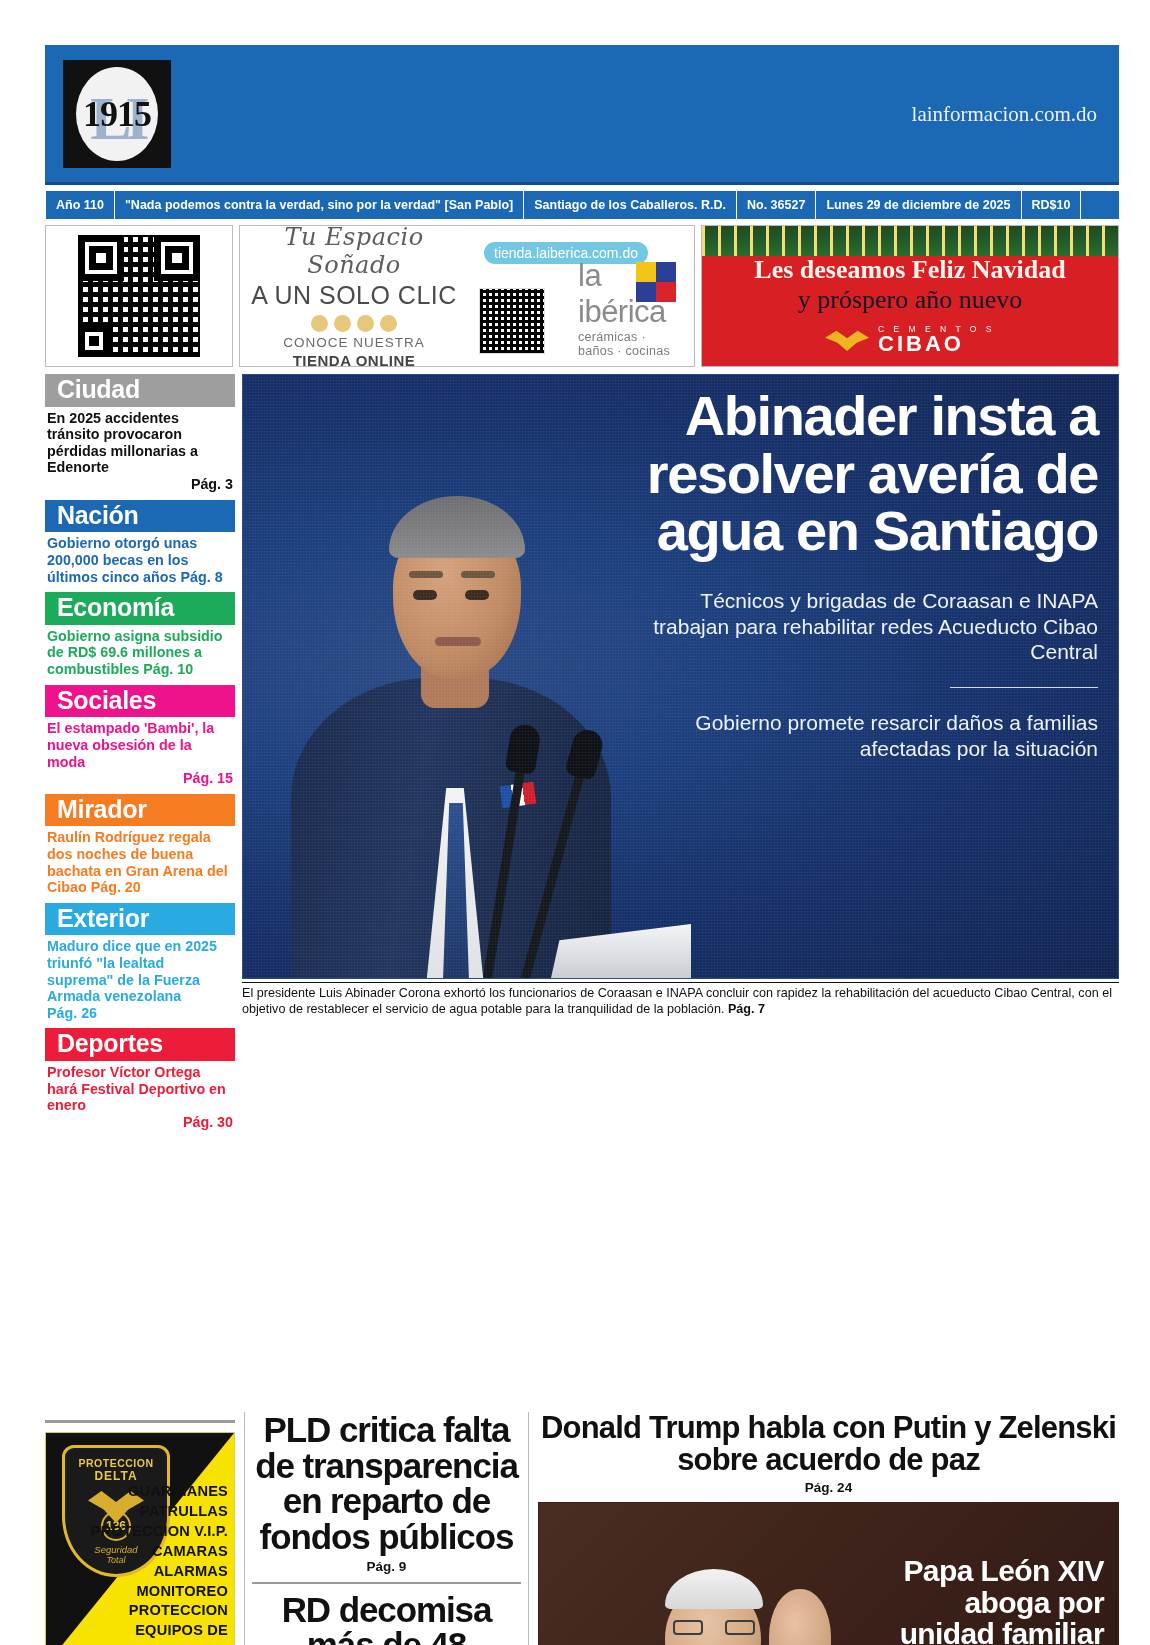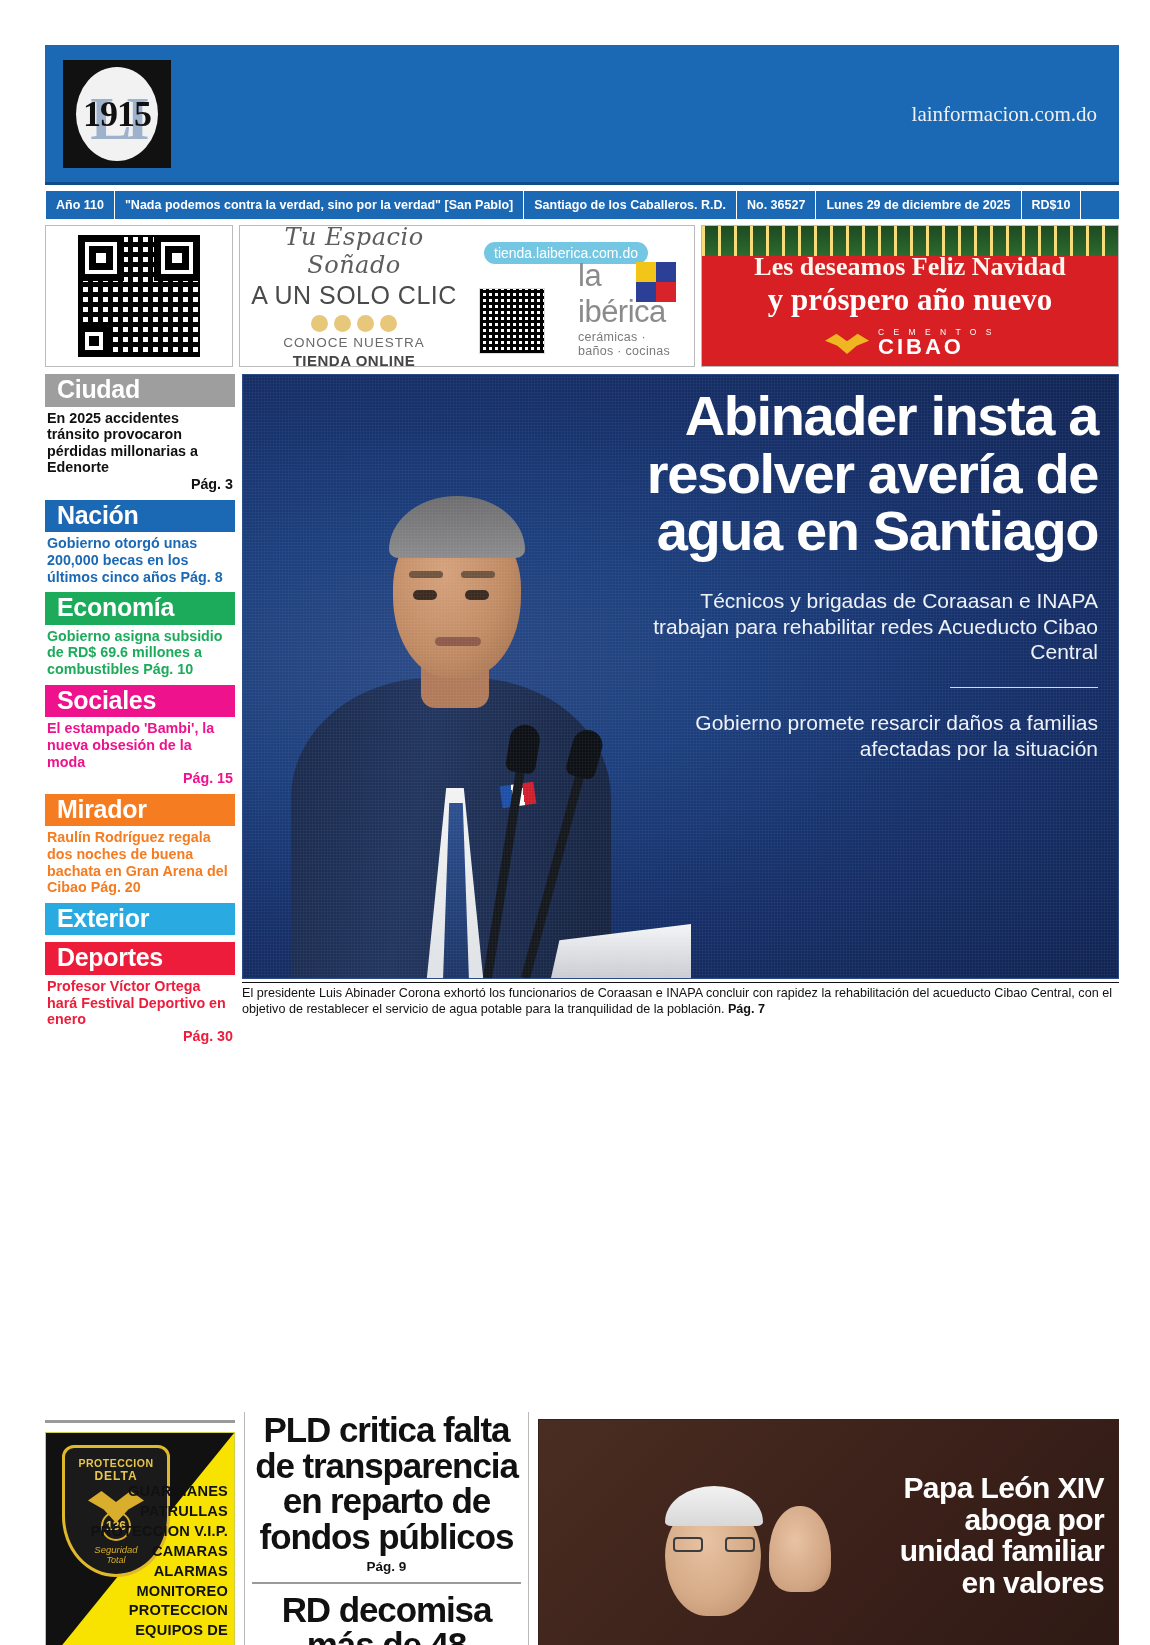--- a/index.html
+++ b/index.html
@@ -210,21 +210,21 @@
       repeating-linear-gradient(90deg, #f6dd7a 0 3px, transparent 3px 16px),
       linear-gradient(#1d4a22, #2c6b2e);
   }
   .cibao-t1 {
     font-family: "Liberation Serif", serif;
     font-size: 26px; color: #fff7ef; font-weight: bold;
     margin-top: 18px; white-space: nowrap;
   }
   .cibao-t2 {
     font-family: "Liberation Serif", serif;
-    font-size: 31px; color: #ffffff; font-weight: bold;
+    font-size: 26px; color: #0f172a; font-weight: normal;
     white-space: nowrap;
   }
   .cibao-logo { display: flex; align-items: center; gap: 9px; margin-top: 10px; }
   .cibao-bird {
     width: 44px; height: 22px;
     background: #f0b622;
     clip-path: polygon(0% 40%, 26% 8%, 50% 42%, 74% 8%, 100% 40%, 72% 62%, 50% 100%, 28% 62%);
   }
   .cibao-words { color: #fff; line-height: 1; }
   .cibao-words .c1 { font-size: 8.5px; letter-spacing: 3.5px; }
@@ -632,20 +632,24 @@
       <div class="sec">
         <div class="sec-head" style="background:#f57c20">Mirador</div>
         <div class="sec-text" style="color:#f57c20">
           <span>Raulín Rodríguez regala dos noches de buena bachata en Gran Arena del Cibao</span>
           <span class="pg">Pág. 20</span>
         </div>
       </div>
 
       <div class="sec">
         <div class="sec-head" style="background:#29abe2">Exterior</div>
+        <div class="sec-text" style="color:#29abe2">
+          <span>Maduro dice que en 2025 triunfó "la lealtad suprema" de la Fuerza Armada venezolana</span>
+          <span class="pg">Pág. 26</span>
+        </div>
       </div>
 
       <div class="sec">
         <div class="sec-head" style="background:#ed1c3a">Deportes</div>
         <div class="sec-text" style="color:#ed1c3a">
           <span>Profesor Víctor Ortega hará Festival Deportivo en enero</span>
           <span class="pg-right">Pág. 30</span>
         </div>
       </div>
     </div>
@@ -727,20 +731,24 @@
         <div class="bpg">Pág. 9</div>
       </div>
       <div class="bot-div"></div>
       <div>
         <div class="bh">RD decomisa más de 48 toneladas de drogas durante este año 2025</div>
 
       </div>
     </div>
 
     <div class="bot-right">
+      <div>
+        <div class="trump-head">Donald Trump habla con Putin y Zelenski sobre acuerdo de paz</div>
+        <div class="bpg">Pág.  24</div>
+      </div>
 
       <div class="pope-card">
         <div class="pope-fig">
 
           <div class="pope-head"></div>
           <div class="pope-zuc"></div>
           <div class="pope-glasses">
             <div style="left:0"></div>
               <div style="right:0"></div>
           </div>

